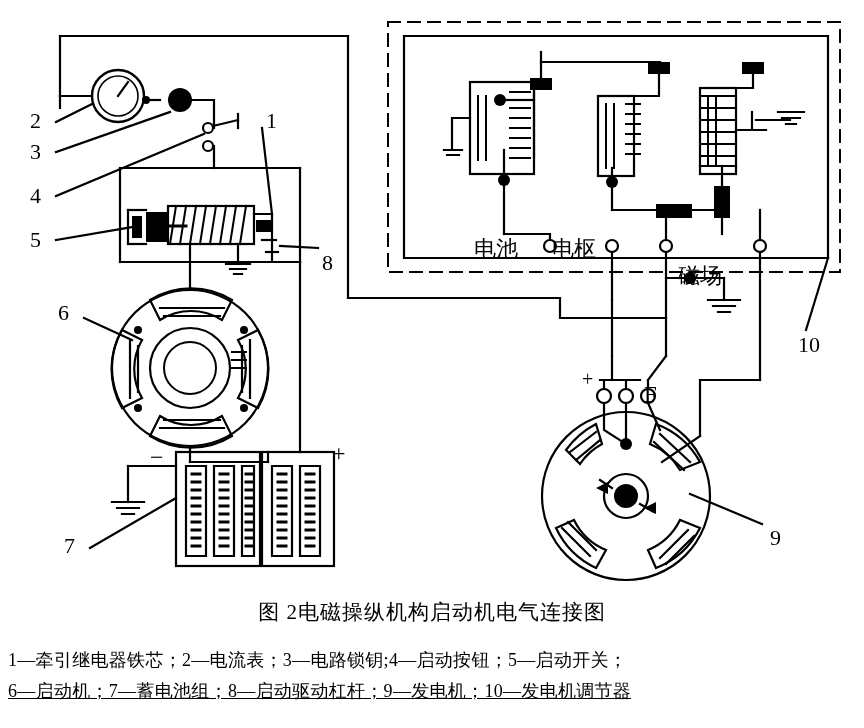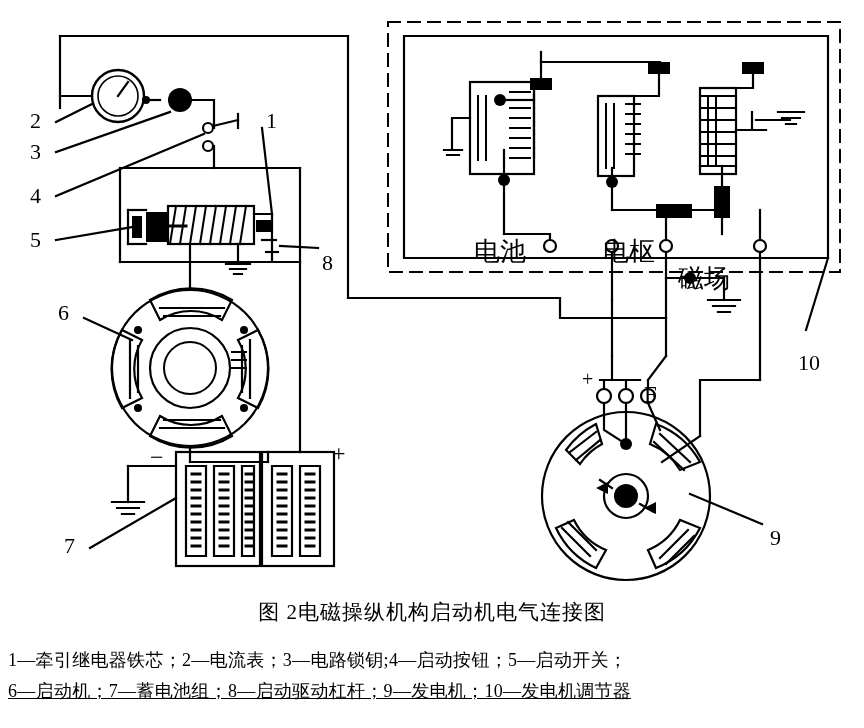--- a/index.html
+++ b/index.html
@@ -54,21 +54,21 @@
   .legend-line2 { top: 676px; text-decoration: underline; }
   .callout {
     position: absolute;
     font-family: "Liberation Serif", serif;
     font-size: 22px;
     font-weight: normal;
   }
   .cjk-label {
     position: absolute;
     font-family: "Liberation Serif", serif;
-    font-size: 26px;
+    font-size: 22px;
   }
   .sym {
     position: absolute;
     font-family: "Liberation Serif", serif;
     font-size: 20px;
   }
 </style>
 </head>
 <body>
 
@@ -279,24 +279,24 @@
 
   <div class="callout" style="left:30px; top:108px;">2</div>
   <div class="callout" style="left:30px; top:139px;">3</div>
   <div class="callout" style="left:30px; top:183px;">4</div>
   <div class="callout" style="left:30px; top:227px;">5</div>
   <div class="callout" style="left:58px; top:300px;">6</div>
   <div class="callout" style="left:64px; top:533px;">7</div>
   <div class="callout" style="left:266px; top:108px;">1</div>
   <div class="callout" style="left:322px; top:250px;">8</div>
   <div class="callout" style="left:770px; top:525px;">9</div>
-  <div class="callout" style="left:798px; top:332px;margin-top:18px;">10</div>
+  <div class="callout" style="left:798px; top:332px;">10</div>
 
   <div class="cjk-label" style="left:474px; top:234px;">电池</div>
-  <div class="cjk-label" style="left:603px; top:234px;">电枢</div>
+  <div class="cjk-label" style="left:552px; top:234px;">电枢</div>
   <div class="cjk-label" style="left:678px; top:234px;margin-top:27px;">磁场</div>
 
   <div class="sym" style="left:582px; top:368px;">+</div>
   <div class="sym" style="left:644px; top:382px; font-size:23px;">F</div>
 
   <div class="sym" style="left:150px; top:444px; font-size:24px;">−</div>
   <div class="sym" style="left:332px; top:440px; font-size:24px;">+</div>
 
   <div class="caption-block fig-caption">
     <span class="fig-num">图 2</span><span>电磁操纵机构启动机电气连接图</span>

